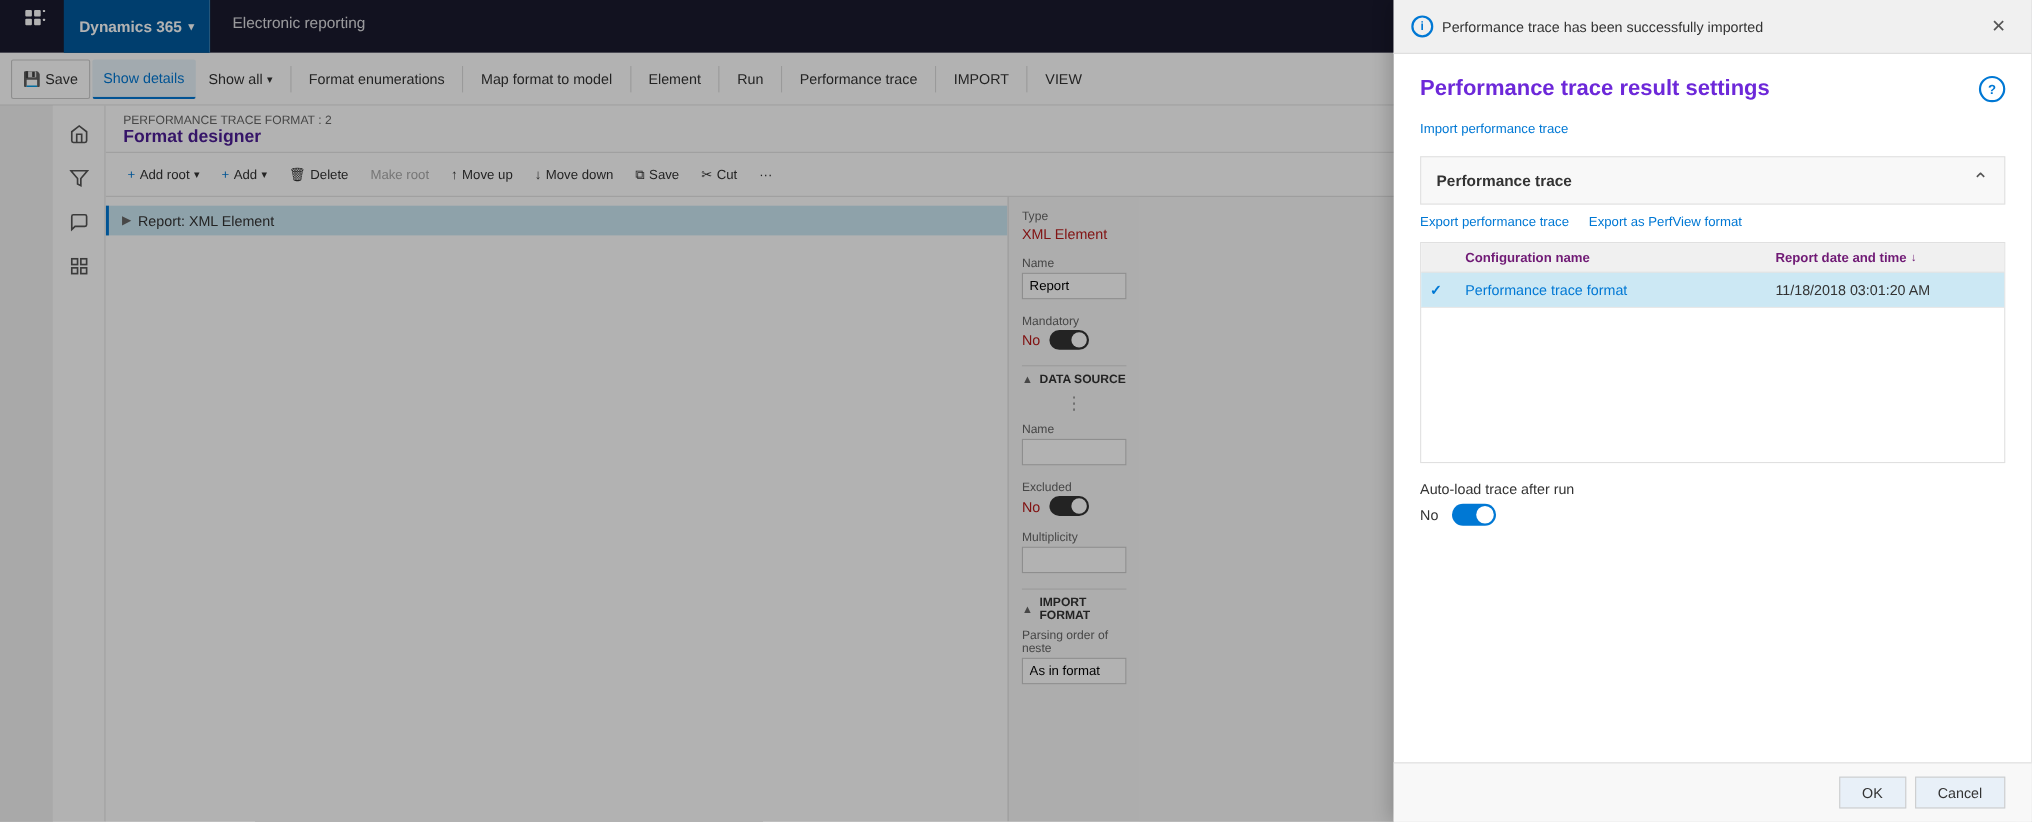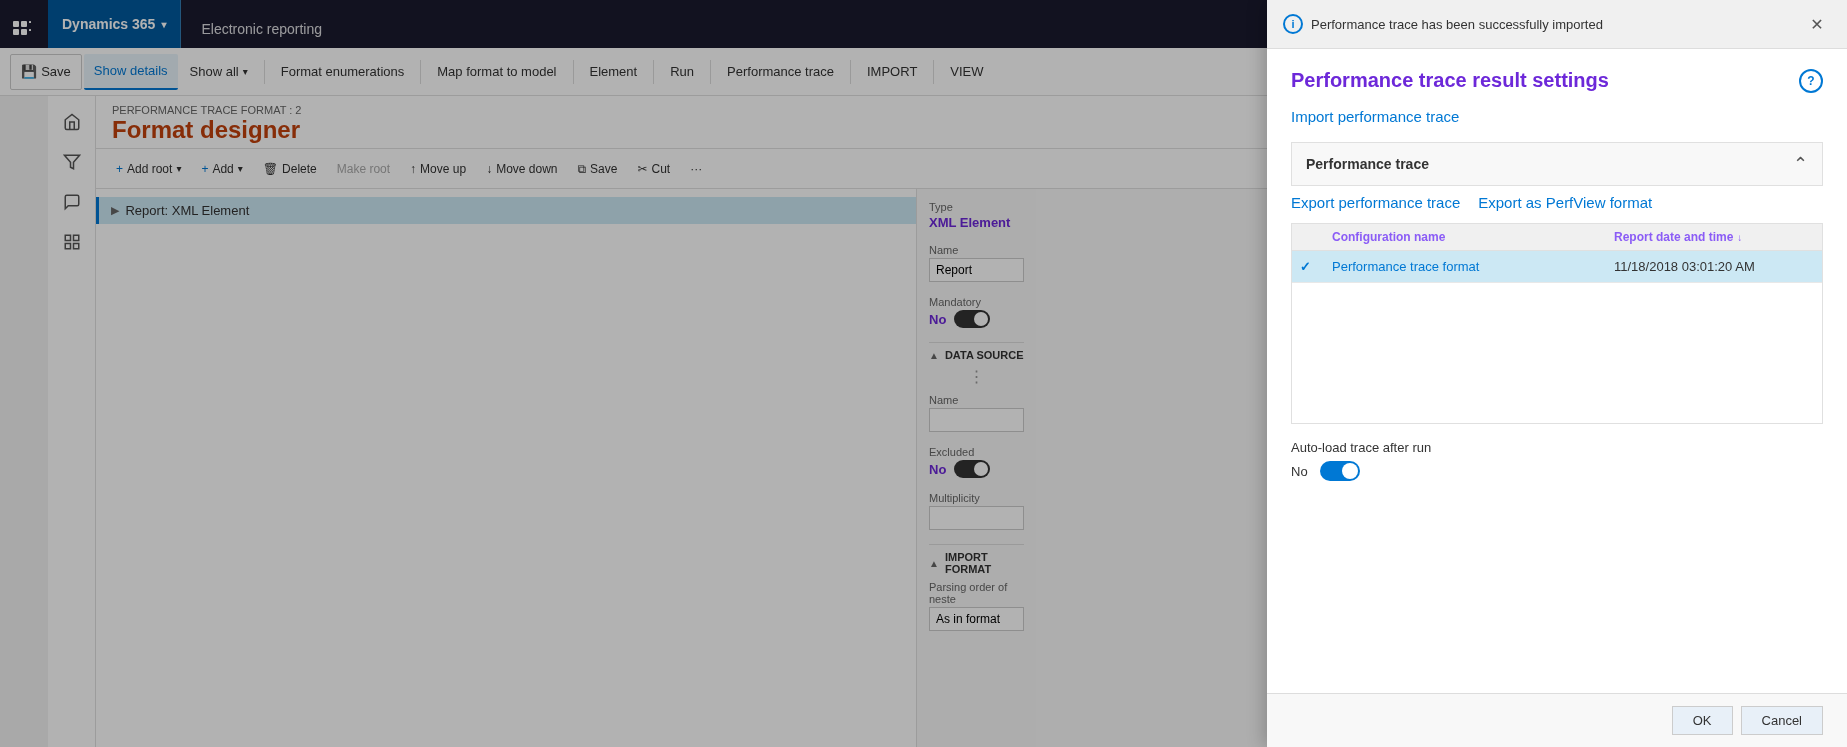--- a/index.html
+++ b/index.html
@@ -1,25 +1,25 @@
 <!DOCTYPE html>
 <html><head>
   <meta charset="utf-8">
   <style>
     * { box-sizing: border-box; margin: 0; padding: 0; font-family: 'Segoe UI', sans-serif; }
     body { width: 1847px; height: 747px; overflow: hidden; background: #f3f3f3; }
 
     
     .top-nav {
       display: flex;
-      align-items: flex-end;
+      align-items: flex-start;
       background: #1a1a2e;
       height: 48px;
       color: white;
-      padding: 0 4px;
+      padding: 0 14px;
       gap: 0;
     }
     .nav-grid-icon {
       width: 36px; height: 36px; display: flex; align-items: center; justify-content: center;
       cursor: pointer; margin-right: 8px;
     }
     .nav-grid-icon svg { width: 20px; height: 20px; fill: white; }
     .nav-dynamics {
       display: flex; align-items: center; gap: 6px;
       background: #005a9e; padding: 0 14px; height: 48px;
@@ -75,21 +75,21 @@
     
     .designer-area {
       flex: 1; background: #fafafa; display: flex; flex-direction: column;
       overflow: hidden;
     }
     .designer-header {
       padding: 8px 16px 4px;
       background: #fff; border-bottom: 1px solid #e0e0e0;
     }
     .designer-breadcrumb { font-size: 11px; color: #666; text-transform: uppercase; }
-    .designer-title { font-size: 24px; font-weight: 600; color: #c2410c; }
+    .designer-title { font-size: 16px; font-weight: 600; color: #4c1d95; }
 
     
     .action-toolbar {
       display: flex; align-items: center;
       background: #fff; padding: 4px 12px;
       border-bottom: 1px solid #e0e0e0; gap: 4px; height: 40px;
     }
     .action-btn {
       display: flex; align-items: center; gap: 4px;
       padding: 4px 8px; font-size: 12px; color: #333;
@@ -123,21 +123,21 @@
     }
     .tree-expand { margin-right: 6px; font-size: 11px; color: #666; }
 
     
     .right-panel {
       width: 120px; background: #f8f8f8; border-left: 1px solid #e0e0e0;
       padding: 12px; overflow-y: auto;
     }
     .field-group { margin-bottom: 14px; }
     .field-label { font-size: 11px; color: #666; margin-bottom: 2px; }
-    .field-value { font-size: 13px; color: #6d28d9; font-weight: bold; }
+    .field-value { font-size: 13px; color: #b91c1c; }
     .field-input {
       width: 100%; border: 1px solid #ccc; padding: 4px 6px;
       font-size: 12px; background: #fff;
     }
     .toggle {
       width: 36px; height: 18px; background: #333; border-radius: 9px;
       display: inline-flex; align-items: center; padding: 0 2px;
       cursor: pointer; position: relative;
     }
     .toggle .knob {
@@ -176,37 +176,37 @@
       cursor: pointer; font-size: 16px; color: #555;
       border: none; background: none;
     }
     .overlay-body {
       flex: 1; padding: 20px 24px; overflow-y: auto;
     }
     .overlay-title {
       font-size: 20px; font-weight: 600; color: #6d28d9; margin-bottom: 16px;
     }
     .overlay-link {
-      color: #0078d4; text-decoration: none; font-size: 15px; cursor: pointer;
+      color: #0078d4; text-decoration: none; font-size: 12px; cursor: pointer;
     }
     .section-collapse {
       display: flex; align-items: center; justify-content: space-between;
       background: #f8f8f8; padding: 10px 14px; margin: 16px 0 8px;
       border: 1px solid #e0e0e0; cursor: pointer;
     }
     .section-collapse-title { font-size: 14px; font-weight: 600; color: #333; }
     .collapse-icon { font-size: 18px; color: #555; }
     .trace-actions { display: flex; gap: 18px; margin-bottom: 12px; }
     .table-container {
       border: 1px solid #e0e0e0; margin-bottom: 16px;
     }
     .table-header {
       display: flex; 
       background: #f0f0f0; border-bottom: 1px solid #e0e0e0;
-      padding: 6px 8px; font-size: 12px; font-weight: 600; color: #8b5cf6;
+      padding: 6px 8px; font-size: 12px; font-weight: 600; color: #701a75;
     }
     .table-header .col-check { width: 32px; }
     .table-header .col-config { flex: 1; }
     .table-header .col-date { width: 200px; display: flex; align-items: center; gap: 4px; }
     .table-row-data {
       display: flex; align-items: center;
       padding: 8px 8px; font-size: 13px;
       border-bottom: 1px solid #e8e8e8; background: #cce8f4;
     }
     .table-row-data .col-check { width: 32px; color: #0078d4; font-weight: bold; }

